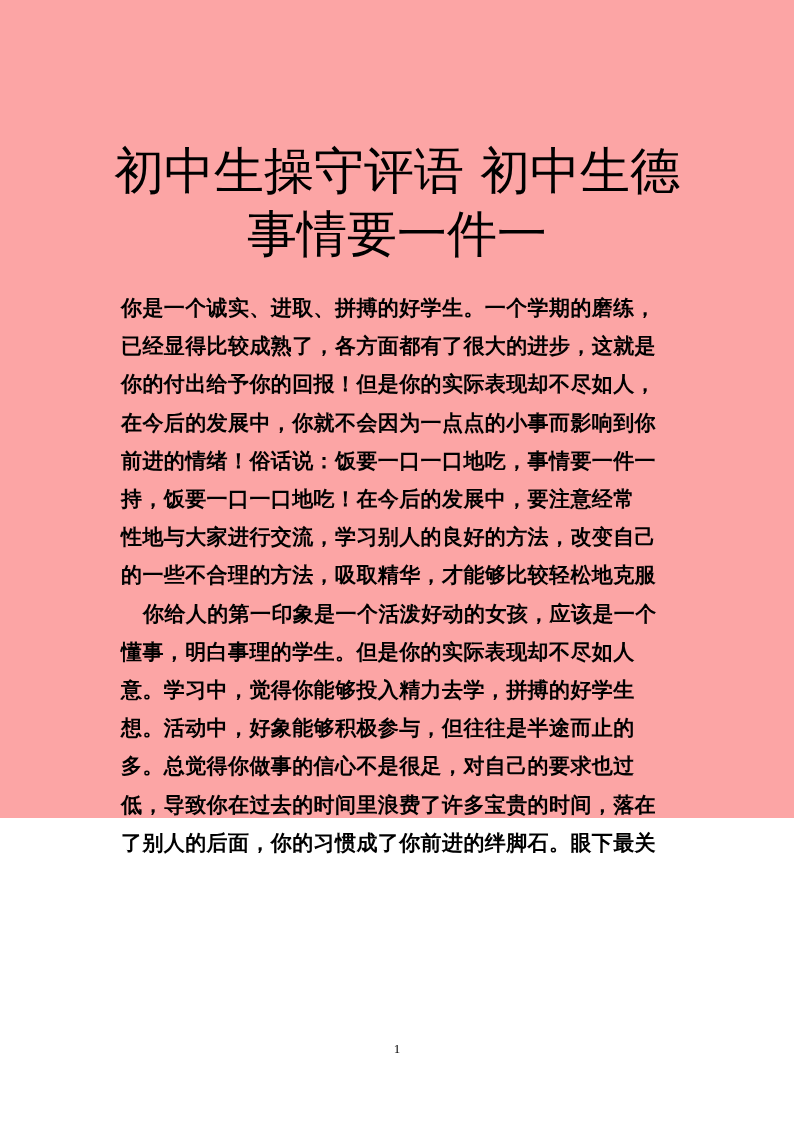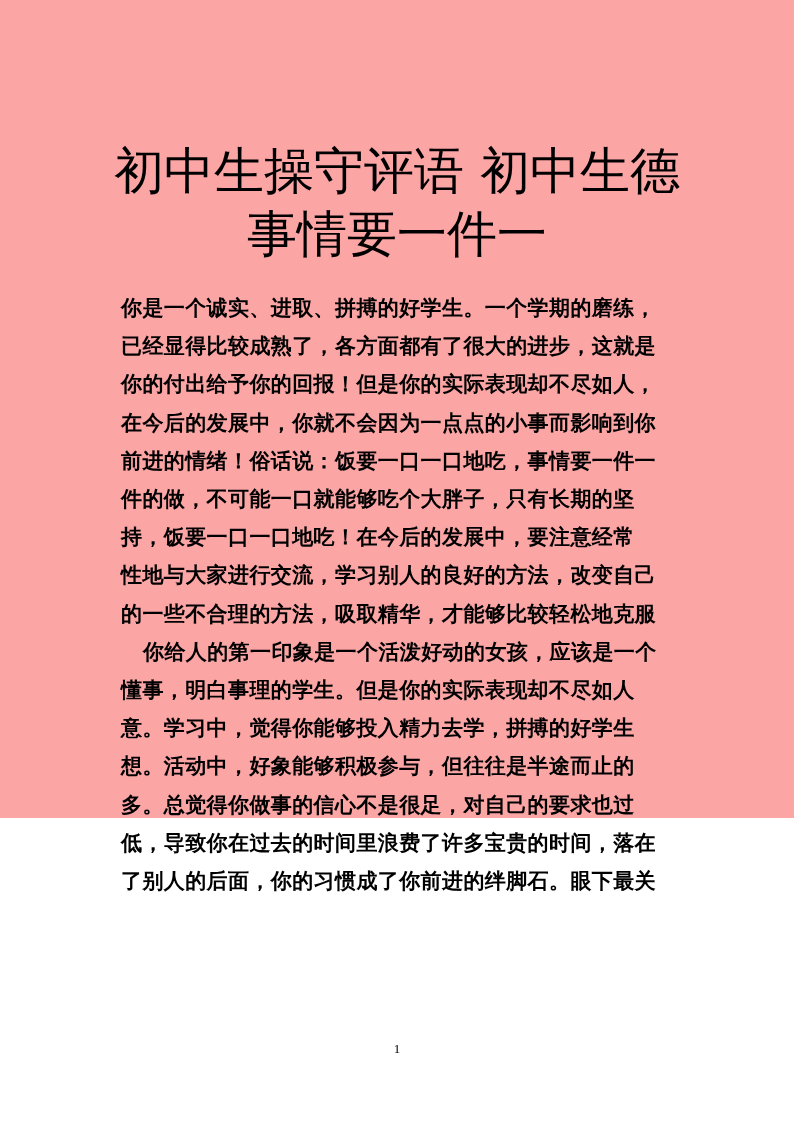--- a/index.html
+++ b/index.html
@@ -80,21 +80,20 @@
     <span class="title-line">事情要一件一</span>
   </h1>
 
   <div class="body">
     <p class="para">
       <span class="line">你是一个诚实、进取、拼搏的好学生。一个学期的磨练，</span>
       <span class="line">已经显得比较成熟了，各方面都有了很大的进步，这就是</span>
       <span class="line">你的付出给予你的回报！但是你的实际表现却不尽如人，</span>
       <span class="line">在今后的发展中，你就不会因为一点点的小事而影响到你</span>
       <span class="line">前进的情绪！俗话说：饭要一口一口地吃，事情要一件一</span>
-      <span class="line">件的做，不可能一口就能够吃个大胖子，只有长期的坚</span>
       <span class="line">持，饭要一口一口地吃！在今后的发展中，要注意经常</span>
       <span class="line">性地与大家进行交流，学习别人的良好的方法，改变自己</span>
       <span class="line">的一些不合理的方法，吸取精华，才能够比较轻松地克服</span>
     </p>
     <p class="para indent">
       <span class="line">你给人的第一印象是一个活泼好动的女孩，应该是一个</span>
       <span class="line">懂事，明白事理的学生。但是你的实际表现却不尽如人</span>
       <span class="line">意。学习中，觉得你能够投入精力去学，拼搏的好学生</span>
       <span class="line">想。活动中，好象能够积极参与，但往往是半途而止的</span>
       <span class="line">多。总觉得你做事的信心不是很足，对自己的要求也过</span>

